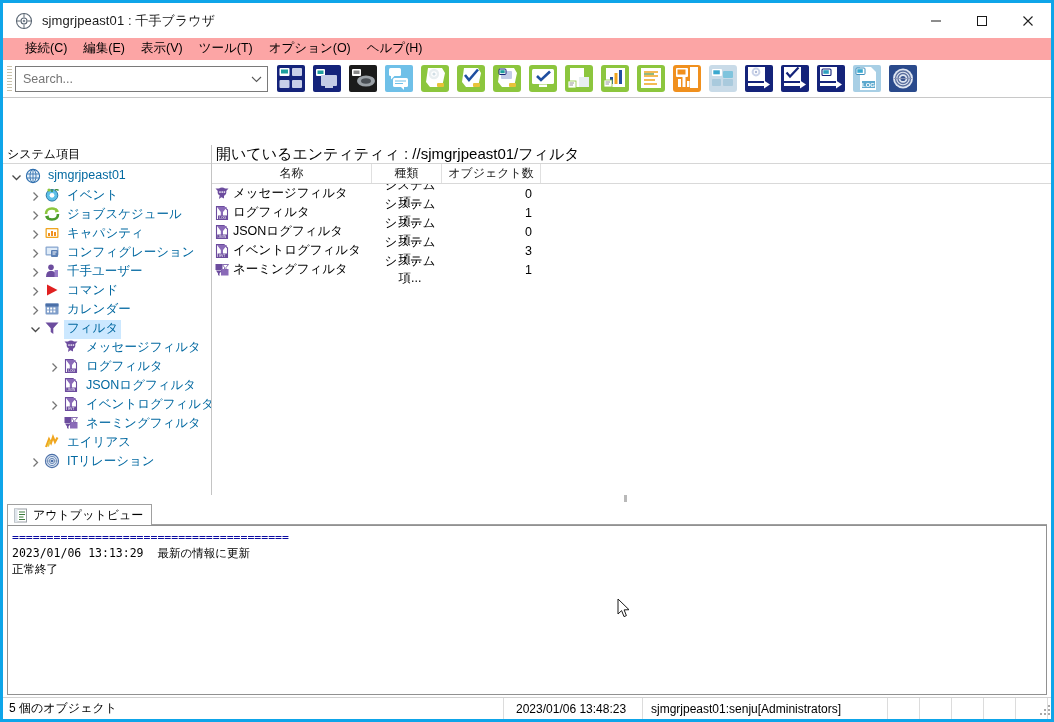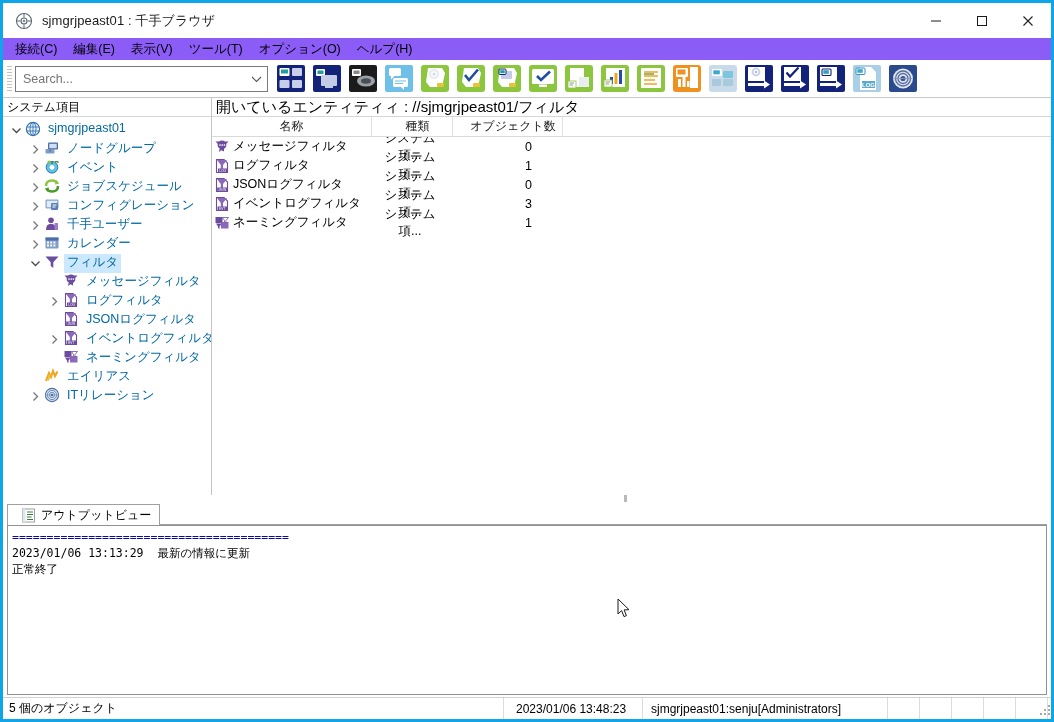--- a/index.html
+++ b/index.html
@@ -35,23 +35,23 @@
   .wincontrols { margin-left: auto; display: flex; height: 35px; }
   .wc {
     width: 46px; height: 35px;
     display: flex; align-items: center; justify-content: center;
     color: #202020;
   }
 
   
   .menubar {
     height: 22px; flex: 0 0 22px;
-    display: flex; align-items: center;
-    background: #8b5cf6;
-    padding-left: 4px;
+    display: flex; 
+    background: #fca5a5;
+    padding-left: 14px;
   }
   .menu-item {
     font-size: 12.5px; color: #000;
     padding: 2px 8px; white-space: nowrap;
   }
 
   
   .toolbar {
     height: 38px; flex: 0 0 38px;
     display: flex; align-items: center;
@@ -86,20 +86,21 @@
     width: 33px; height: 32px;
     display: flex; align-items: center; justify-content: center;
     border-radius: 1px;
   }
   .tbi svg { display: block; }
 
   
   .main {
     flex: 1 1 auto; display: flex; min-height: 0;
     background: #ffffff;
+    margin-top: 47px;
   }
   .left-pane {
     width: 209px; flex: 0 0 209px;
     display: flex; flex-direction: column;
     border-right: 1px solid #c4c4c4;
     background: #fff;
   }
   .pane-header {
     height: 19px; flex: 0 0 19px;
     font-size: 12px; color: #000;
@@ -134,21 +135,20 @@
     height: 19px; flex: 0 0 19px;
     font-size: 15px; color: #000;
     display: flex; align-items: center; padding-left: 4px;
     border-bottom: 1px solid #d6d6d6;
     background: #fff;
   }
   .lv-header {
     height: 20px; flex: 0 0 20px;
     display: flex; background: #fff;
     border-bottom: 1px solid #d9d9d9;
-    gap: 11px;
   }
   .lv-col {
     font-size: 12px; color: #1a1a1a;
     display: flex; align-items: center; justify-content: center;
     border-right: 1px solid #e0e0e0;
     background: #ffffff;
   }
   .lv-col.c-name { width: 160px; flex: 0 0 160px; }
   .lv-col.c-type { width: 70px; flex: 0 0 70px; }
   .lv-col.c-count { width: 99px; flex: 0 0 99px; }
@@ -172,21 +172,21 @@
 
   
   .output-wrap {
     height: 194px; flex: 0 0 194px;
     display: flex; flex-direction: column;
     background: #fff; padding: 0 4px 2px 4px;
   }
   .tabrow { height: 22px; flex: 0 0 22px; display: flex; align-items: flex-end; }
   .tab {
     height: 21px; display: flex; align-items: center;
-    padding: 0 8px 0 13px;
+    padding: 0 8px 0 5px;
     border: 1px solid #a0a0a0; border-bottom: 0;
     background: #ffffff; font-size: 12px; color: #000;
   }
   .tab .tabico { width: 15px; height: 15px; margin-right: 5px; flex: 0 0 15px; }
   .tab-filler { flex: 1 1 auto; border-bottom: 1px solid #a0a0a0; height: 21px; }
   .output-text {
     flex: 1 1 auto;
     border: 1px solid #919191;
     background: #fff;
     font-family: "DejaVu Sans Mono", monospace;
@@ -491,37 +491,20 @@
           </div>
           <div class="tnode">
             <span style="width:25px;flex:0 0 25px"></span>
             <span class="exp">
               <svg width="11" height="11" viewBox="0 0 11 11">
                 <path d="M3.5 1.5 L7.5 5.5 L3.5 9.5" fill="none" stroke="#767676" stroke-width="1.3"></path>
               </svg>
             </span>
             <span class="tico">
               <svg width="16" height="16" viewBox="0 0 16 16">
-                <rect x="4" y="2.5" width="10" height="7" rx="1" fill="#4a6fa8"></rect>
-                <rect x="5.3" y="3.8" width="7.4" height="4.4" fill="#cfe0f2"></rect>
-                <rect x="1.5" y="9" width="9" height="4.5" rx="1" fill="#7e9dc9"></rect>
-                <path d="M6 9.5 L6 11.5" stroke="#3a5a8a" stroke-width="1"></path>
-              </svg>
-            </span>
-            <span class="tlabel">ノードグループ</span>
-          </div>
-          <div class="tnode">
-            <span style="width:25px;flex:0 0 25px"></span>
-            <span class="exp">
-              <svg width="11" height="11" viewBox="0 0 11 11">
-                <path d="M3.5 1.5 L7.5 5.5 L3.5 9.5" fill="none" stroke="#767676" stroke-width="1.3"></path>
-              </svg>
-            </span>
-            <span class="tico">
-              <svg width="16" height="16" viewBox="0 0 16 16">
                 <circle cx="8" cy="8.3" r="5.8" fill="#5ec0e8" stroke="#2a7aa8" stroke-width="1"></circle>
                 <circle cx="8" cy="8.3" r="2.4" fill="#fff"></circle>
                 <path d="M8 2.5 L8 5 M11 3 Q13.5 2 14.5 3.5" stroke="#3a8a3a" stroke-width="1.4" fill="none"></path>
                 <circle cx="5" cy="3" r="1.6" fill="#8cc63e"></circle>
               </svg>
             </span>
             <span class="tlabel">イベント</span>
           </div>
           <div class="tnode">
             <span style="width:25px;flex:0 0 25px"></span>
@@ -542,20 +525,38 @@
           </div>
           <div class="tnode">
             <span style="width:25px;flex:0 0 25px"></span>
             <span class="exp">
               <svg width="11" height="11" viewBox="0 0 11 11">
                 <path d="M3.5 1.5 L7.5 5.5 L3.5 9.5" fill="none" stroke="#767676" stroke-width="1.3"></path>
               </svg>
             </span>
             <span class="tico">
               <svg width="16" height="16" viewBox="0 0 16 16">
+                <rect x="1.5" y="3" width="13" height="10" rx="1" fill="#f0a51e"></rect>
+                <rect x="2.8" y="4.3" width="10.4" height="7.4" fill="#fff"></rect>
+                <rect x="4" y="8" width="2" height="3" fill="#f0901e"></rect>
+                <rect x="7" y="6" width="2" height="5" fill="#f0901e"></rect>
+                <rect x="10" y="7" width="2" height="4" fill="#f0901e"></rect>
+              </svg>
+            </span>
+            <span class="tlabel">キャパシティ</span>
+          </div>
+          <div class="tnode">
+            <span style="width:25px;flex:0 0 25px"></span>
+            <span class="exp">
+              <svg width="11" height="11" viewBox="0 0 11 11">
+                <path d="M3.5 1.5 L7.5 5.5 L3.5 9.5" fill="none" stroke="#767676" stroke-width="1.3"></path>
+              </svg>
+            </span>
+            <span class="tico">
+              <svg width="16" height="16" viewBox="0 0 16 16">
                 <rect x="1.5" y="2.5" width="13" height="9" rx="1" fill="#8aa8d0"></rect>
                 <rect x="2.8" y="3.8" width="10.4" height="6.4" fill="#e0ecf8"></rect>
                 <rect x="7" y="6" width="7" height="7" rx="1" fill="#5a7fb5"></rect>
                 <path d="M8.5 8 H12.5 M8.5 10 H11.5" stroke="#fff" stroke-width="1"></path>
               </svg>
             </span>
             <span class="tlabel">コンフィグレーション</span>
           </div>
           <div class="tnode">
             <span style="width:25px;flex:0 0 25px"></span>
@@ -565,20 +566,34 @@
               </svg>
             </span>
             <span class="tico">
               <svg width="16" height="16" viewBox="0 0 16 16">
                 <circle cx="7" cy="4.3" r="2.8" fill="#6c4c9e"></circle>
                 <path d="M2 14 Q2 7.8 7 7.8 Q12 7.8 12 14 Z" fill="#6c4c9e"></path>
                 <rect x="10.5" y="7" width="3.5" height="7" fill="#9a7ec8"></rect>
               </svg>
             </span>
             <span class="tlabel">千手ユーザー</span>
+          </div>
+          <div class="tnode">
+            <span style="width:25px;flex:0 0 25px"></span>
+            <span class="exp">
+              <svg width="11" height="11" viewBox="0 0 11 11">
+                <path d="M3.5 1.5 L7.5 5.5 L3.5 9.5" fill="none" stroke="#767676" stroke-width="1.3"></path>
+              </svg>
+            </span>
+            <span class="tico">
+              <svg width="16" height="16" viewBox="0 0 16 16">
+                <path d="M3 2.5 L13.5 8 L3 13.5 Z" fill="#e02020"></path>
+              </svg>
+            </span>
+            <span class="tlabel">コマンド</span>
           </div>
           <div class="tnode">
             <span style="width:25px;flex:0 0 25px"></span>
             <span class="exp">
               <svg width="11" height="11" viewBox="0 0 11 11">
                 <path d="M3.5 1.5 L7.5 5.5 L3.5 9.5" fill="none" stroke="#767676" stroke-width="1.3"></path>
               </svg>
             </span>
             <span class="tico">
               <svg width="16" height="16" viewBox="0 0 16 16">

